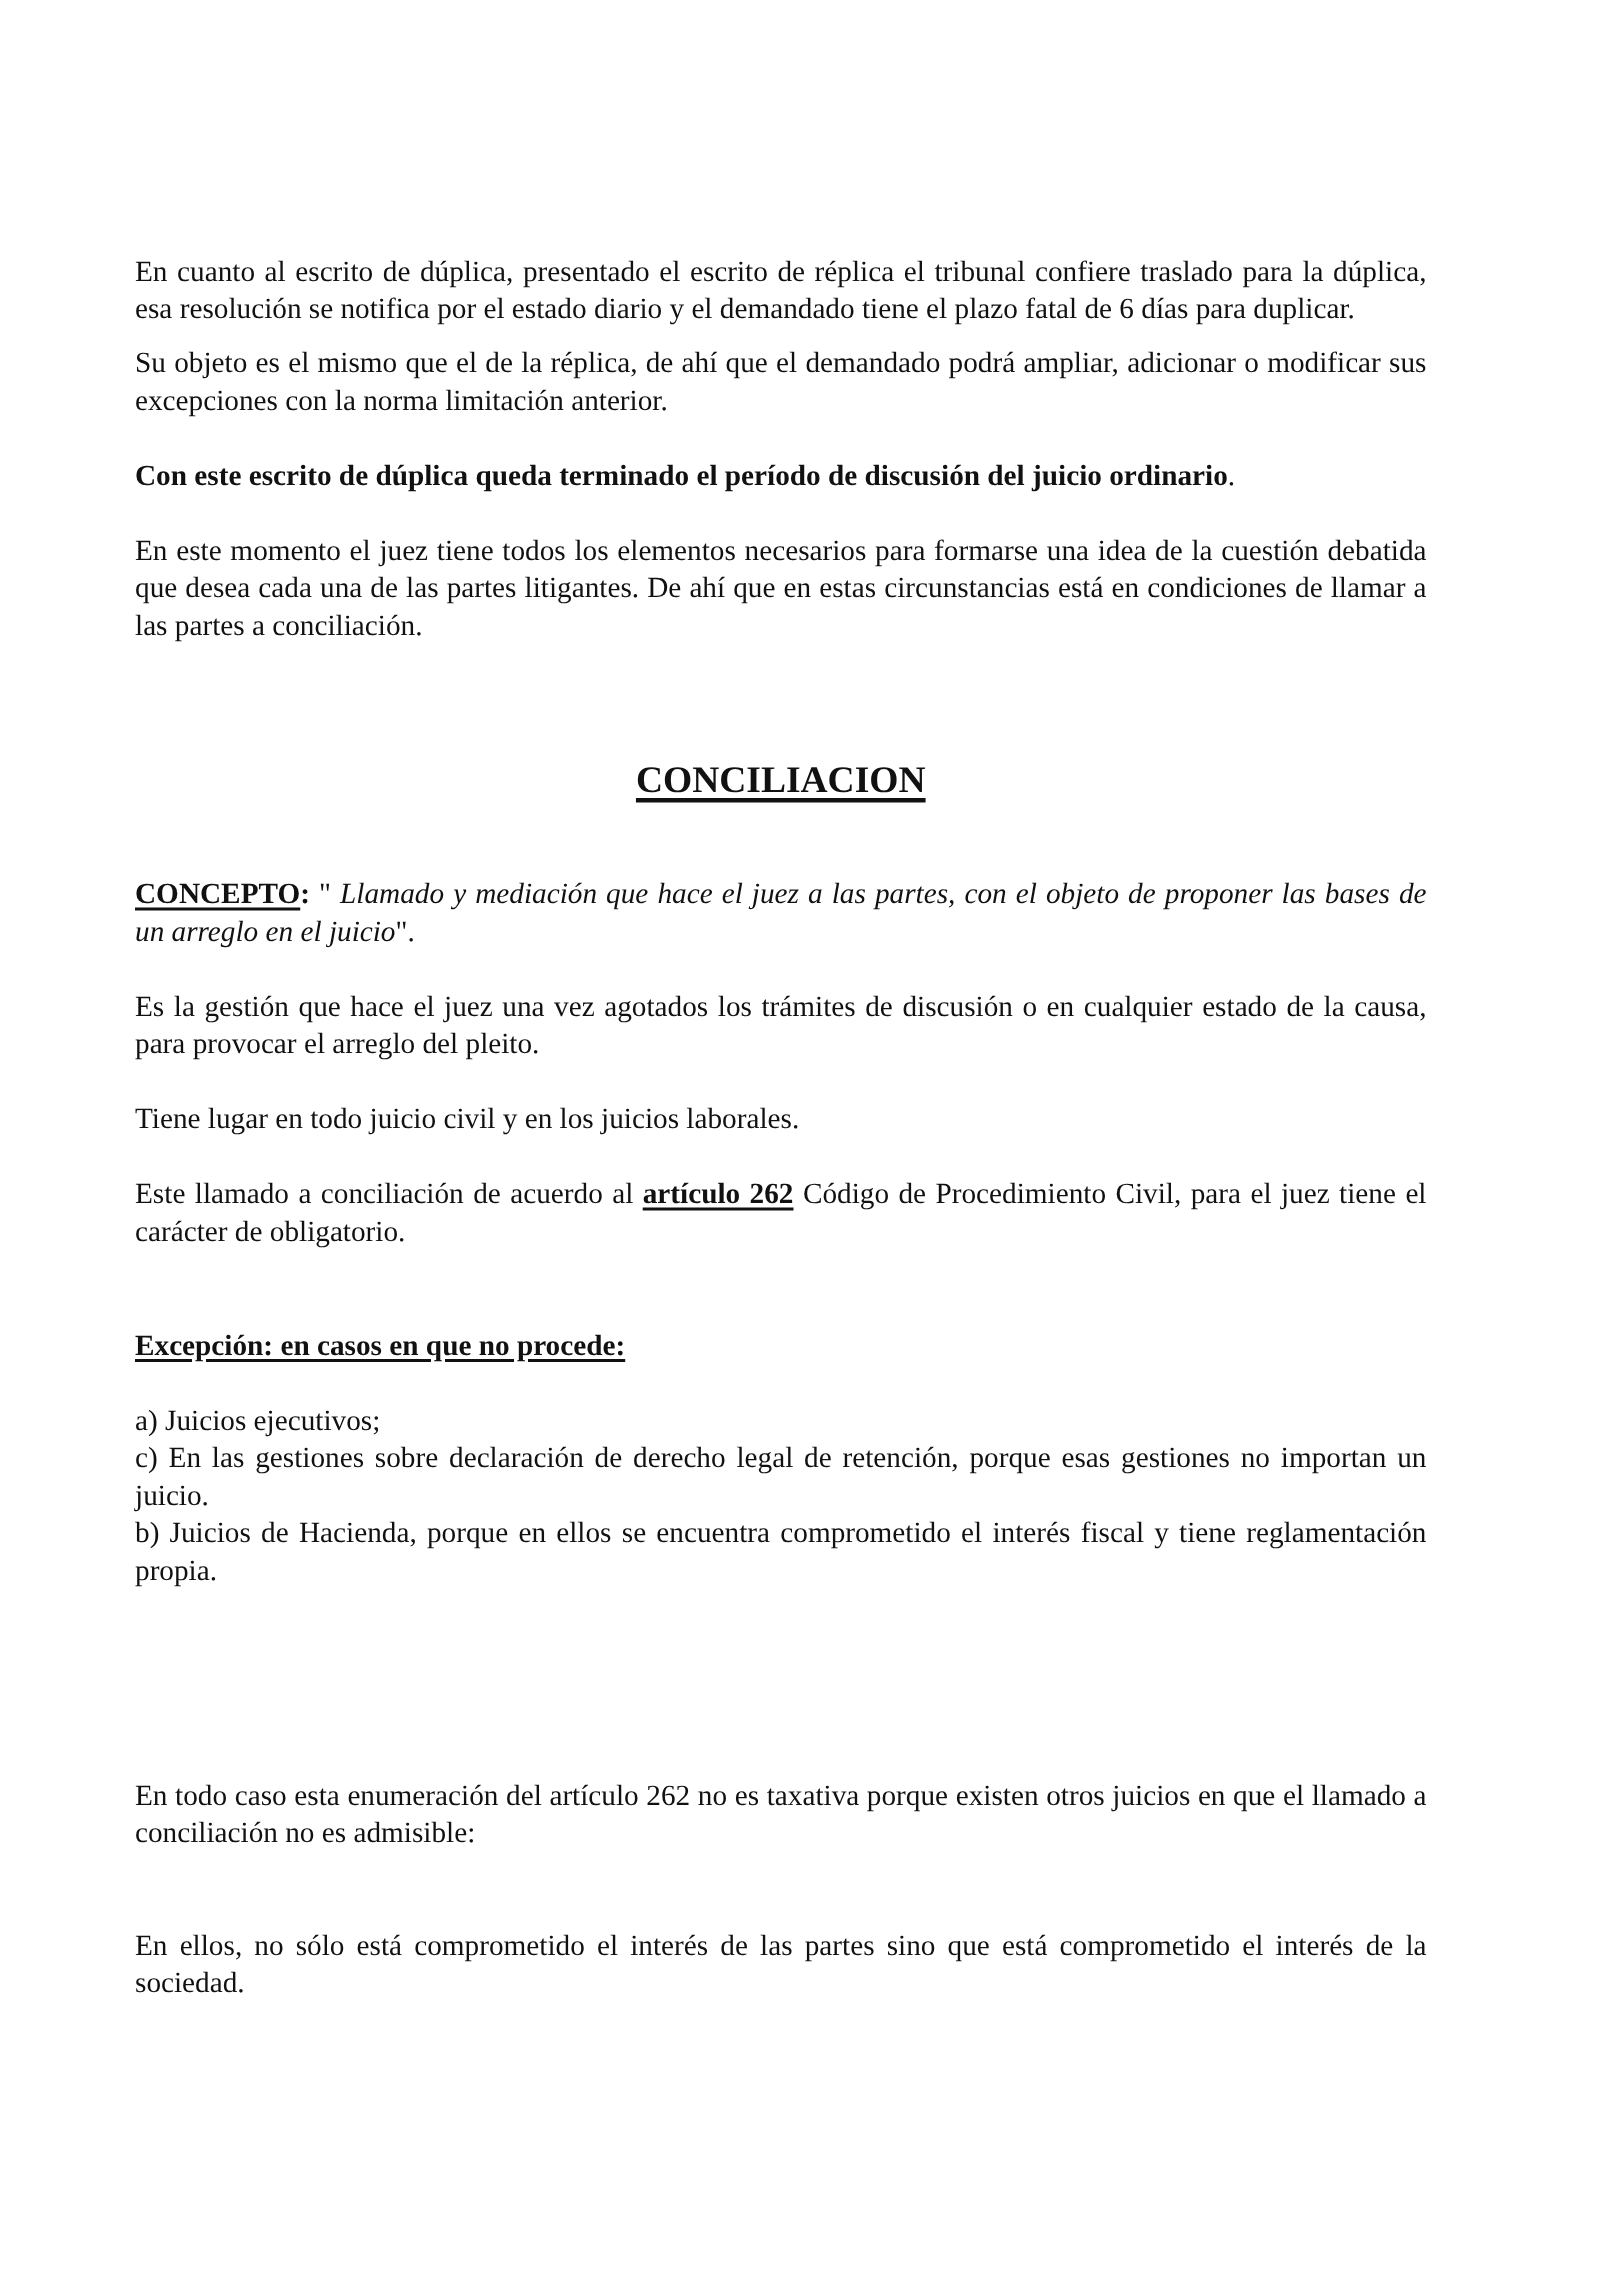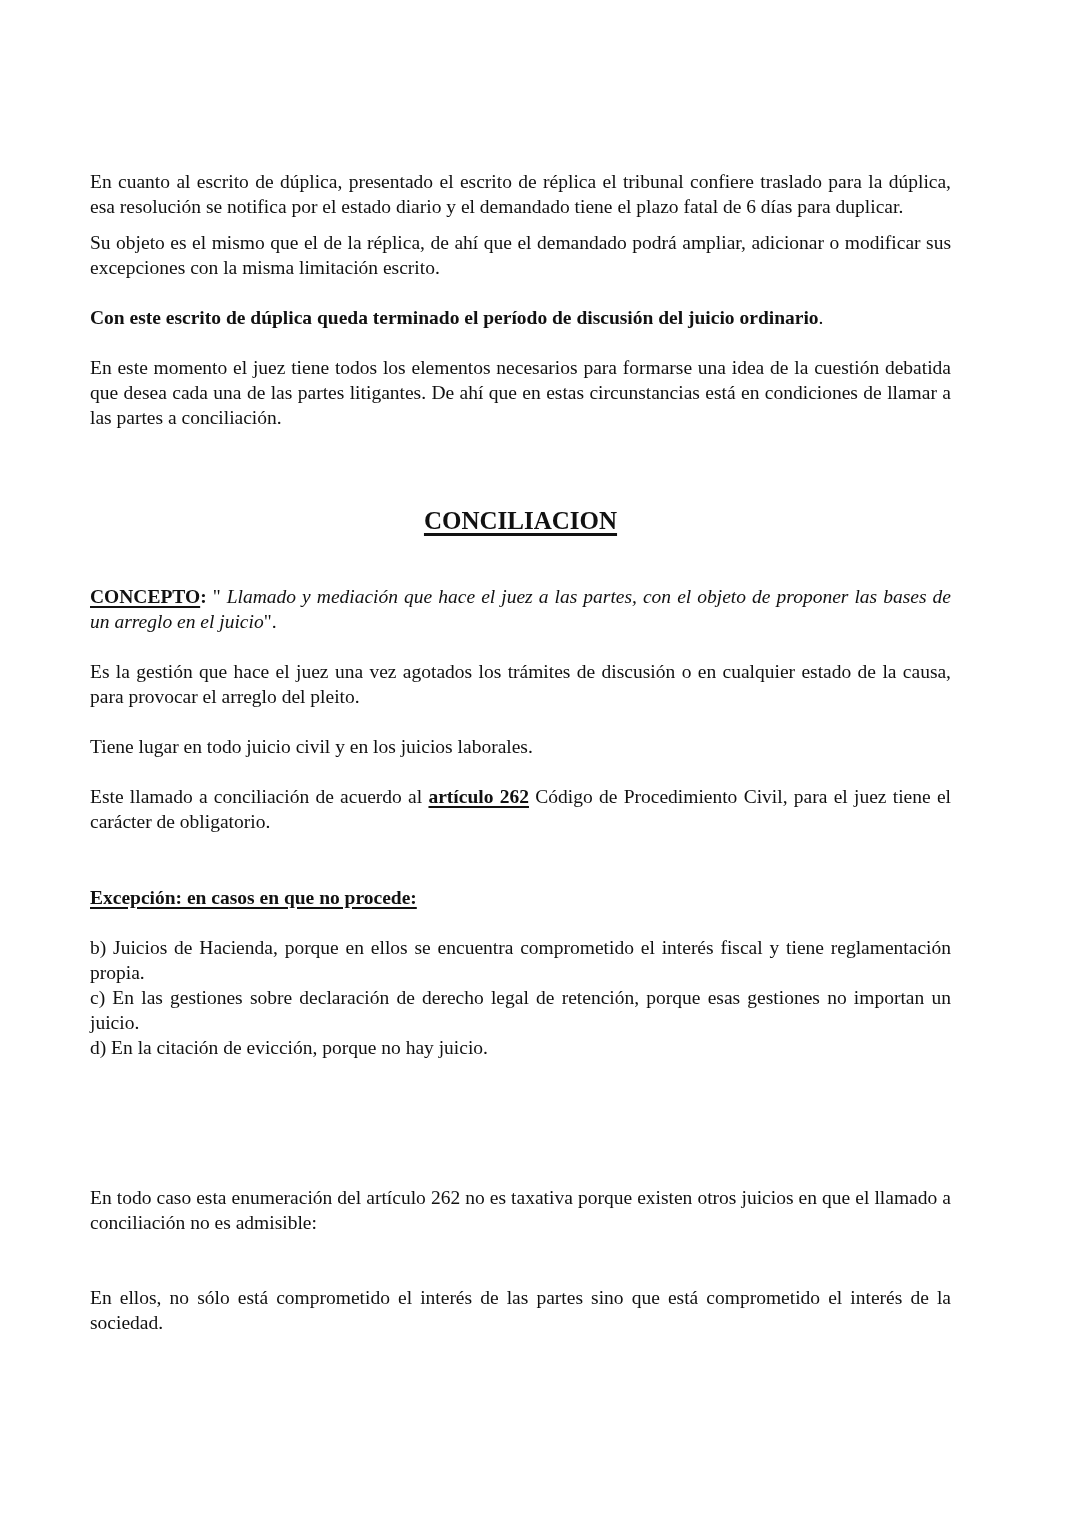--- a/index.html
+++ b/index.html
@@ -41,42 +41,42 @@
       line-height: 30px;
     }
   </style>
 </head>
 <body>
 
 <div class="page">
 
   <p class="block" style="top:0px;margin-top:39px;">En cuanto al escrito de dúplica, presentado el escrito de réplica el tribunal confiere traslado para la dúplica, esa resolución se notifica por el estado diario y el demandado tiene el plazo fatal de 6 días para duplicar.</p>
 
-  <p class="block" style="top:100px;">Su objeto es el mismo que el de la réplica, de ahí que el demandado podrá ampliar, adicionar o modificar sus excepciones con la misma limitación escrito.</p>
+  <p class="block" style="top:100px;">Su objeto es el mismo que el de la réplica, de ahí que el demandado podrá ampliar, adicionar o modificar sus excepciones con la norma limitación anterior.</p>
 
   <p class="block" style="top:175px;"><span class="bold">Con este escrito de dúplica queda terminado el período de discusión del juicio ordinario</span><span>.</span></p>
 
   <p class="block" style="top:225px;">En este momento el juez tiene todos los elementos necesarios para formarse una idea de la cuestión debatida que desea cada una de las partes litigantes. De ahí que en estas circunstancias está en condiciones de llamar a las partes a conciliación.</p>
 
   <h1 class="block heading" style="top:376px;text-align:center;">CONCILIACION</h1>
 
   <p class="block" style="top:454px;"><span class="bold ul">CONCEPTO</span><span class="bold">:</span><span> " </span><span class="italic">Llamado y mediación que hace el juez a las partes, con el objeto de proponer las bases de un arreglo en el juicio</span><span>".</span></p>
 
   <p class="block" style="top:529px;">Es la gestión que hace el juez una vez agotados los trámites de discusión o en cualquier estado de la causa, para provocar el arreglo del pleito.</p>
 
   <p class="block" style="top:604px;">Tiene lugar en todo juicio civil y en los juicios laborales.</p>
 
   <p class="block" style="top:654px;"><span>Este llamado a conciliación de acuerdo al </span><span class="bold ul">artículo 262</span><span> Código de Procedimiento Civil, para el juez tiene el carácter de obligatorio.</span></p>
 
   <p class="block bold ul" style="top:755px;">Excepción: en casos en que no procede:</p>
 
   <div class="block" style="top:805px;">
+    <p>a) Juicios ejecutivos;</p>
+    <p>c) En las gestiones sobre declaración de derecho legal de retención, porque esas gestiones no importan un juicio.</p>
     <p>b) Juicios de Hacienda, porque en ellos se encuentra comprometido el interés fiscal y tiene reglamentación propia.</p>
-    <p>c) En las gestiones sobre declaración de derecho legal de retención, porque esas gestiones no importan un juicio.</p>
-    <p>d) En la citación de evicción, porque no hay juicio.</p>
   </div>
 
   <div class="block" style="top:1055px;">
     <p>En todo caso esta enumeración del artículo 262 no es taxativa porque existen otros juicios en que el llamado a conciliación no es admisible:</p>
   </div>
 
   <p class="block" style="top:1155px;">En ellos, no sólo está comprometido el interés de las partes sino que está comprometido el interés de la sociedad.</p>
 
 </div>
 

